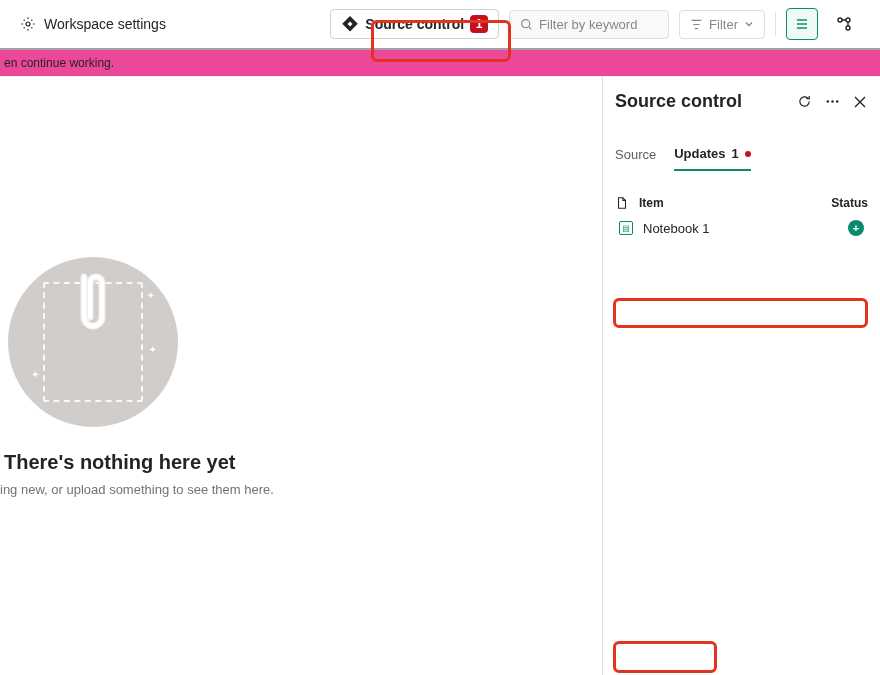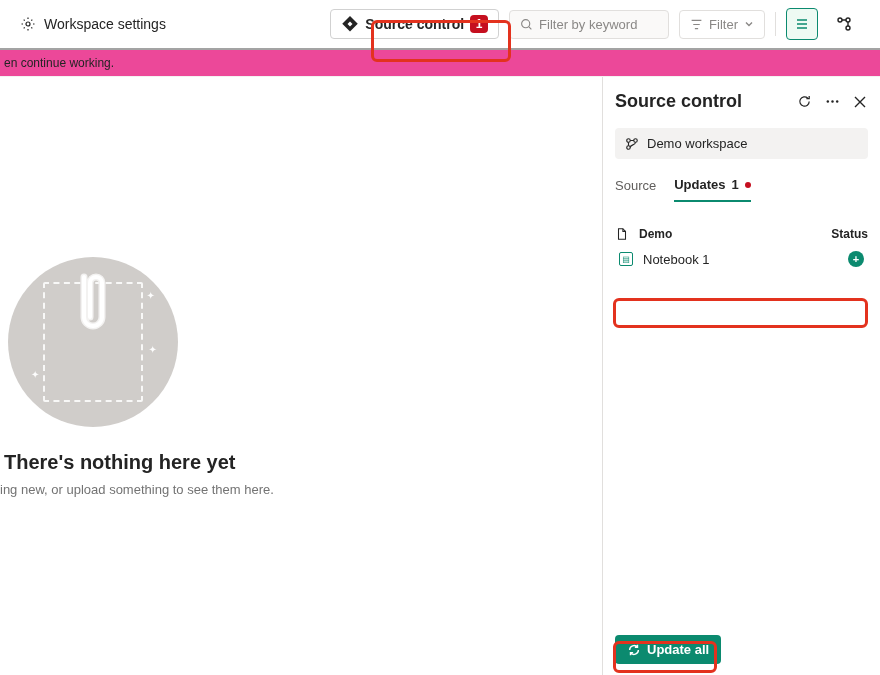--- a/index.html
+++ b/index.html
@@ -205,66 +205,49 @@
             </svg>
         </div>
         <div class="ib">
           <svg width="14" height="14" viewBox="0 0 14 14" fill="none" stroke="currentColor" stroke-width="1.4">
               <path d="M2 2l10 10M12 2L2 12"></path>
             </svg>
         </div>
       </div>
     </div>
 
-    <div class="branch-box">
-      <svg width="14" height="14" viewBox="0 0 16 16" fill="none" stroke="currentColor" stroke-width="1.3">
-        <circle cx="4" cy="4" r="2"></circle>
-          <circle cx="4" cy="12" r="2"></circle>
-          <circle cx="12" cy="4" r="2"></circle>
-        <path d="M4 6v4M6 4h4M12 6c0 4-6 2-6 6"></path>
-      </svg>
-      <span>Demo workspace</span>
-    </div>
 
     <div class="sc-tabs">
       <div class="sc-tab">
         <span>Source</span>
       </div>
       <div class="sc-tab active">
         <span>Updates</span>
         <span>1</span>
         <span class="dot"></span>
       </div>
     </div>
 
     <div class="sc-list-header">
       <div class="left">
         <svg width="14" height="14" viewBox="0 0 16 16" fill="none" stroke="currentColor" stroke-width="1.2">
             <path d="M4 2h5l3 3v9H4z"></path>
             <path d="M9 2v3h3"></path>
           </svg>
-        <span>Demo</span>
+        <span>Item</span>
       </div>
       <span>Status</span>
     </div>
 
     <div class="sc-item-row">
       <div class="left">
         <span class="nb-icon">▤</span>
         <span>Notebook 1</span>
       </div>
       <span class="status-badge">+</span>
     </div>
 
-    <div class="sc-footer">
-      <button class="update-all-btn">
-        <svg width="14" height="14" viewBox="0 0 16 16" fill="none" stroke="currentColor" stroke-width="1.6">
-            <path d="M3 8a5 5 0 0 1 9-3M13 8a5 5 0 0 1-9 3M12 2v3h-3M4 14v-3h3"></path>
-          </svg>
-        <span>Update all</span>
-      </button>
-    </div>
   </div>
 </div>
 
 <div class="hl hl1"></div>
 <div class="hl hl2"></div>
 <div class="hl hl3"></div>
 
 </body></html>

